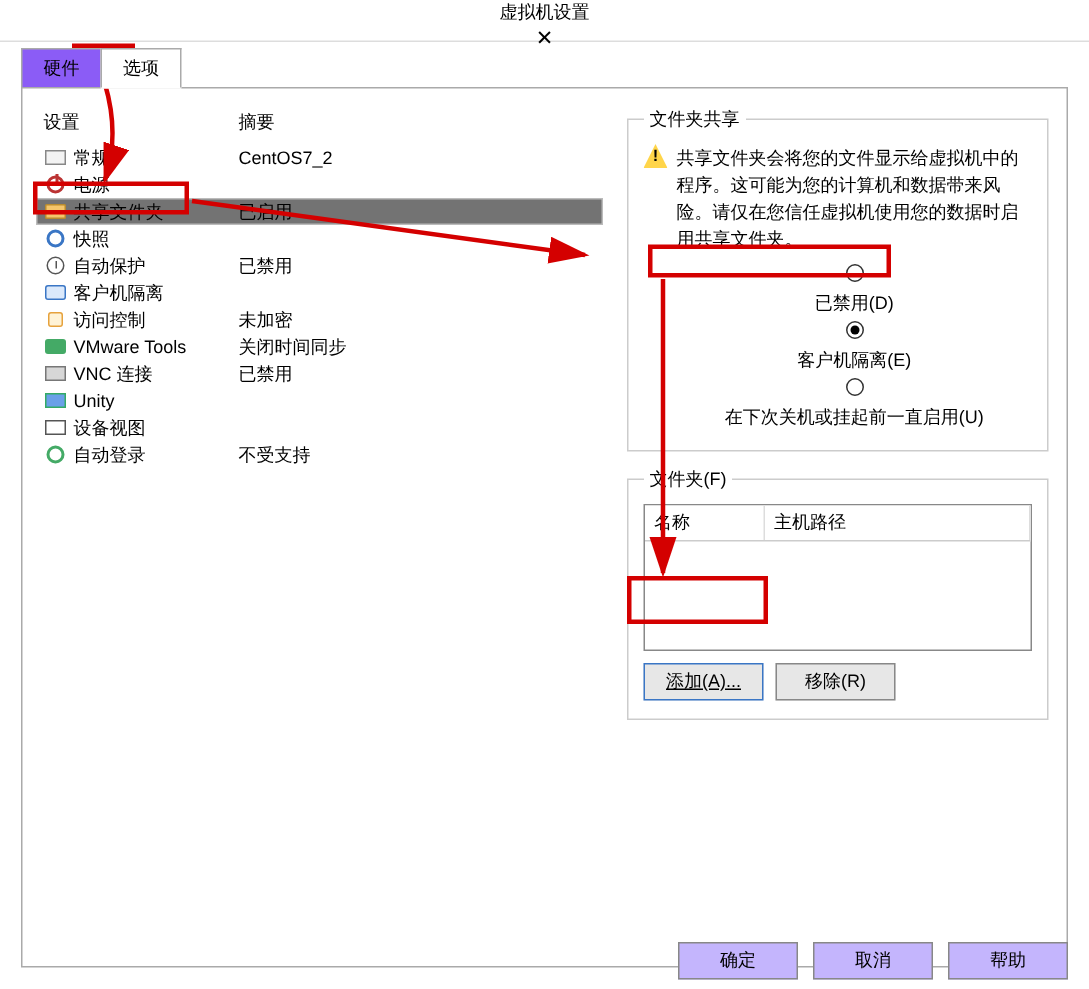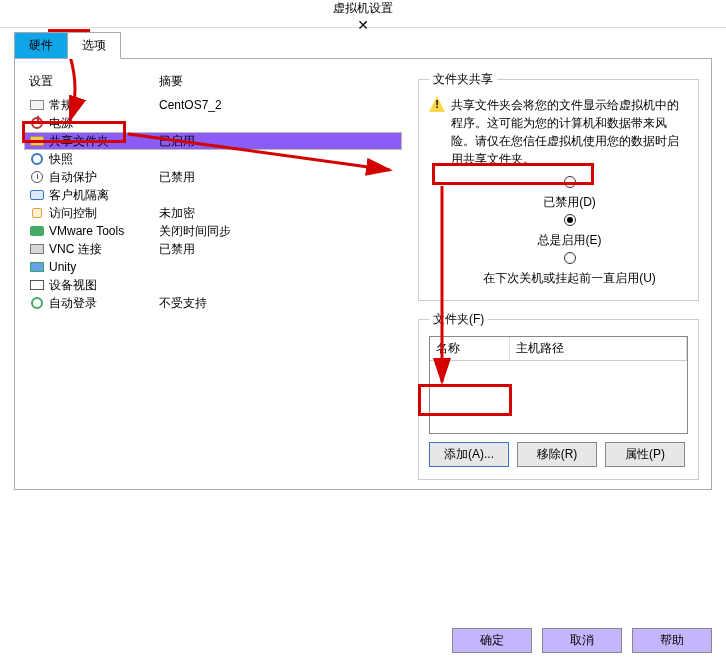--- a/index.html
+++ b/index.html
@@ -39,31 +39,31 @@
   .tab {
     padding: 4px 14px 4px 14px;
     border: 1px solid #aaa;
     border-bottom: none;
     background: #fff;
     margin-right: -1px;
     position: relative;
     z-index: 2;
     cursor: default;
   }
-  .tab.inactive { background:#0ea5e9; }
+  .tab.inactive { background:#8b5cf6; }
   .tab.active {
     background:#fff;
     border-bottom: 1px solid #fff;
     margin-bottom: -1px;
   }
   .content {
     display: flex;
     margin: 0 14px 10px 14px;
     border: 1px solid #aaa;
-    height: 432px;
+    height: 587px;
   }
   .left-panel {
     width: 395px;
     padding: 12px 0 12px 10px;
   }
   .right-panel {
     flex: 1;
     padding: 12px 12px 12px 8px;
     position: relative;
   }
@@ -74,21 +74,21 @@
   }
   .col-setting { width: 130px; }
   .col-summary { flex:1; }
   .option-row {
     display: flex;
     align-items: center;
     height: 18px;
     padding-left: 4px;
   }
   .option-row.selected {
-    background: #8b5cf6;
+    background: #737373;
     border: 1px solid #bbb;
     margin-left:-1px;
     margin-right:8px;
   }
   .opt-icon {
     width: 16px;
     height: 16px;
     margin-right: 4px;
     display: inline-flex;
     align-items: center;
@@ -293,42 +293,41 @@
       <div class="warn-row">
         <span class="warn-icon">!</span>
         <span>共享文件夹会将您的文件显示给虚拟机中的程序。这可能为您的计算机和数据带来风险。请仅在您信任虚拟机使用您的数据时启用共享文件夹。</span>
       </div>
       <div class="radio-row">
         <span class="radio-dot"></span>
         <span>已禁用(D)</span>
       </div>
       <div class="radio-row">
         <span class="radio-dot checked"></span>
-        <span>总是启用(E)</span>
+        <span>客户机隔离(E)</span>
       </div>
       <div class="radio-row">
         <span class="radio-dot"></span>
         <span>在下次关机或挂起前一直启用(U)</span>
       </div>
     </fieldset>
 
     <fieldset style="padding-bottom:12px;">
       <legend>文件夹(F)</legend>
 
       <div class="folder-table">
         <div class="ft-head">
           <div class="ft-col-name">名称</div>
           <div class="ft-col-path">主机路径</div>
         </div>
       </div>
 
       <div class="btn-row">
-        <div class="btn" style="border:1px solid #3a76c5;">添加(A)...</div>
+        <div class="btn" style="border:1px solid #3a76c5;text-decoration:underline;">添加(A)...</div>
         <div class="btn">移除(R)</div>
-        <div class="btn">属性(P)</div>
       </div>
     </fieldset>
 
   </div>
 </div>
 
 <div class="bottom-bar">
   <div class="btn">确定</div>
   <div class="btn">取消</div>
   <div class="btn">帮助</div>

